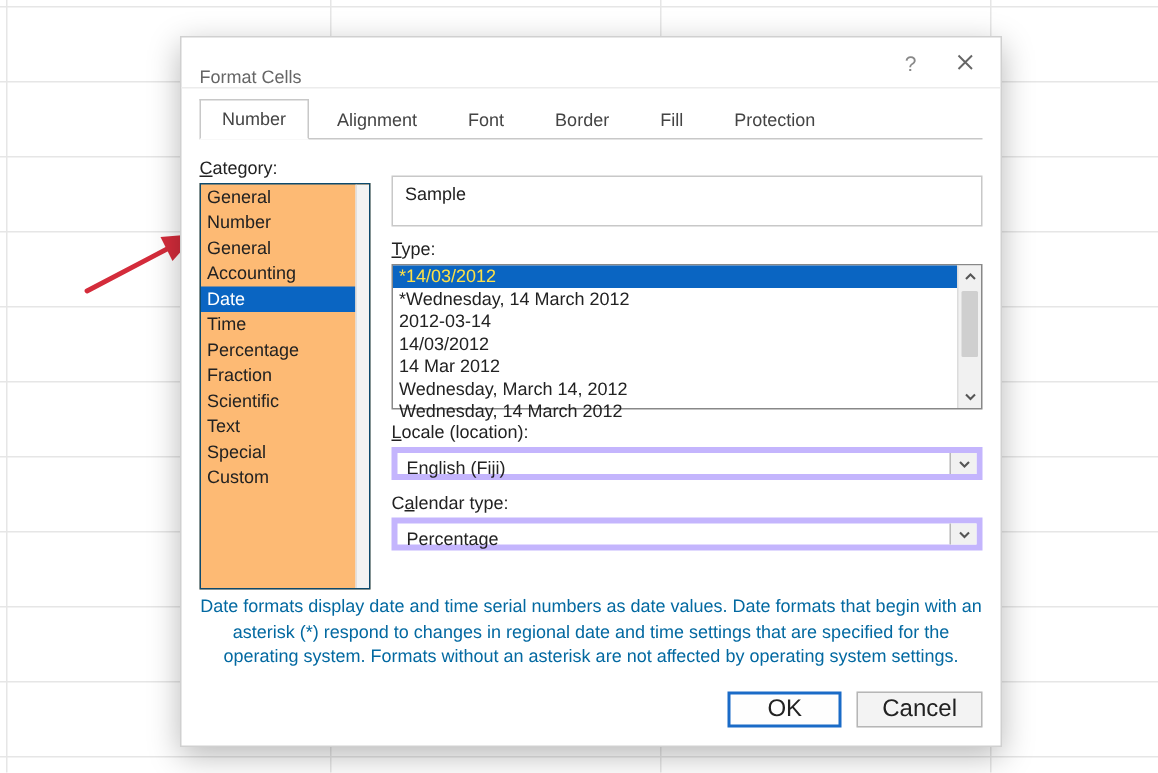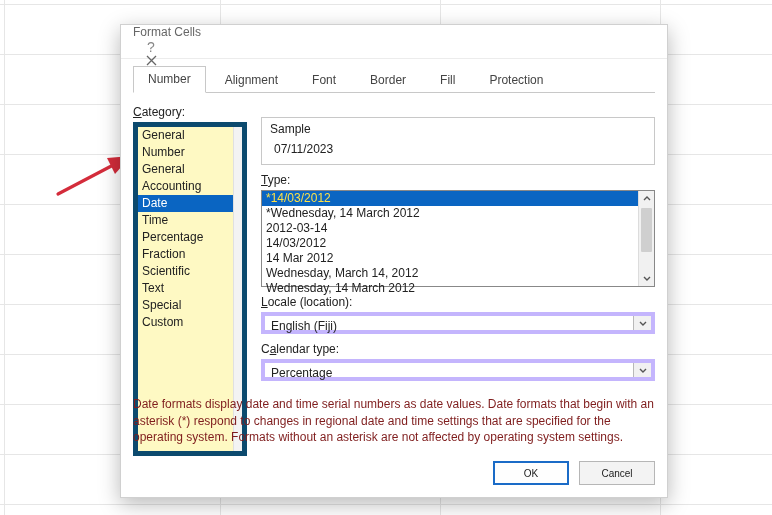--- a/index.html
+++ b/index.html
@@ -23,25 +23,24 @@
 
   
   .dialog {
     position:absolute; left:120px; top:24px;
     width: 548px; height: 474px;
     background: #fff;
     border: 1px solid #d0d0d0;
     box-shadow: 0 6px 20px rgba(0,0,0,0.28);
   }
   .titlebar {
-    height: 34px; display:flex; align-items:flex-start;
+    height: 34px; display:flex; align-items:flex-end;
     padding: 0 6px 0 12px; color:#666; font-size:12px;
     border-bottom: 1px solid #ececec;
     position: relative;
-    flex-direction: column;
   }
   .titlebar .title { flex: 1; }
   .tb-btn { width:36px; height:100%; display:flex; align-items:center; justify-content:center; color:#888; }
   .help-icon { font-size:14px; font-family: Segoe UI, sans-serif; }
   .close-x svg { width:11px; height:11px; stroke:#666; stroke-width:1.3; fill:none; }
 
   
   .tabstrip {
     display:flex; align-items:flex-end;
     padding: 6px 12px 0 12px;
@@ -65,22 +64,22 @@
   .content { padding: 4px 12px 12px 12px; position:relative; height: calc(100% - 34px - 36px - 46px); }
   
 
   .label { margin:8px 0 3px 0; }
   .underline { text-decoration: underline; }
 
   .left-col { position:absolute; left:12px; top:4px; width:114px; }
   .right-col { position:absolute; left:140px; right:12px; top:4px;margin-top:20px; }
 
   .listbox {
-    width:114px; height:334px;
-    border:5px solid #0c4a6e; background:#fef9c3;
+    width:114px; height:271px;
+    border:1px solid #0c4a6e; background:#fdba74;
     overflow:hidden; position:relative;
   }
   .listbox .items { position:absolute; left:0; top:0; right:9px; }
   .listbox .vscroll { position:absolute; right:0; top:0; bottom:0; width:9px; background:#f3f3f3; border-left:1px solid #e0e0e0;}
   .list-item { padding:1px 4px 2px 4px; white-space:nowrap; }
   .list-item.selected { background:#0a65c2; color:#fff; }
 
   .sample-box { border:1px solid #c8c8c8; padding:2px 6px 8px 6px; }
   .sample-caption { font-size:12px; padding:2px 2px 6px 2px; }
   .sample-value { padding-left:6px; }
@@ -98,31 +97,31 @@
   .sb .thumb { position:absolute; left:2px; right:2px; top:17px; height:44px; background:#cfcfcf; border-radius:1px;}
 
   .combo { border:4px solid #c4b5fd; height:22px; display:flex; align-items:stretch; margin-bottom:2px;}
   .combo .val { flex:1; padding:3px 6px; }
   .combo .drop { width:18px; border-left:1px solid #b8b8b8; background:#f1f1f1; display:flex; align-items:center; justify-content:center;}
   .chev { width:8px; height:8px; }
   .chev path { stroke:#555; stroke-width:1.4; fill:none; }
 
   .description {
     position:absolute; left:12px; right:12px; bottom:52px;
-    font-size:12px; color:#7f1d1d; line-height:1.35;
+    font-size:12px; color:#0369a1; line-height:1.35;text-align:center;
   }
 
   .buttons {
     position:absolute; right:12px; bottom:12px; display:flex; gap:10px;
   }
   .btn {
     min-width:76px; height:24px; padding:0 16px;
     border:1px solid #b6b6b6; background:#f3f3f3;
     display:flex; align-items:center; justify-content:center;
-    font-size:10px;
+    font-size:16px;
   }
   .btn.primary { border:2px solid #1a6bc7; background:#fefefe; }
 
 </style>
 </head>
 <body>
 
 <div class="sheet">
   <div class="hline" style="top:4px;"></div>
   <div class="hline" style="top:54px;"></div>
@@ -191,21 +190,20 @@
           <div class="list-item">Custom</div>
         </div>
         <div class="vscroll"></div>
       </div>
     </div>
 
     <div class="right-col">
 
       <div class="sample-box">
         <div class="sample-caption">Sample</div>
-        <div class="sample-value">07/11/2023</div>
       </div>
 
       <div class="label"><span class="underline">T</span>ype:</div>
       <div class="type-list">
         <div class="items">
           <div class="row selected">*14/03/2012</div>
           <div class="row">*Wednesday, 14 March 2012</div>
           <div class="row">2012-03-14</div>
           <div class="row">14/03/2012</div>
           <div class="row">14 Mar 2012</div>

